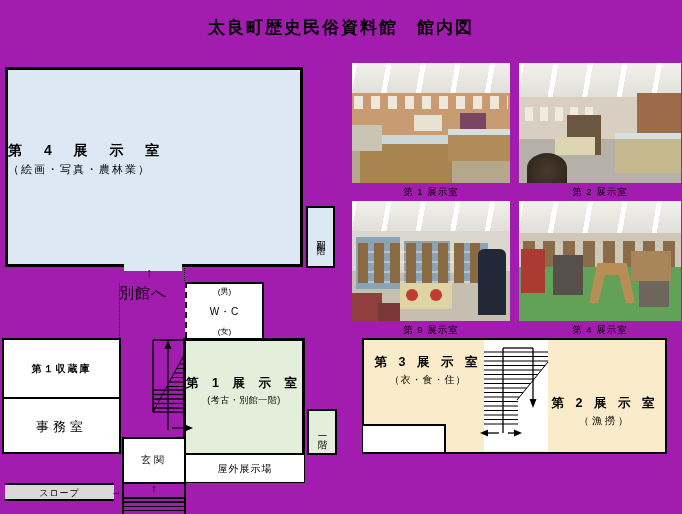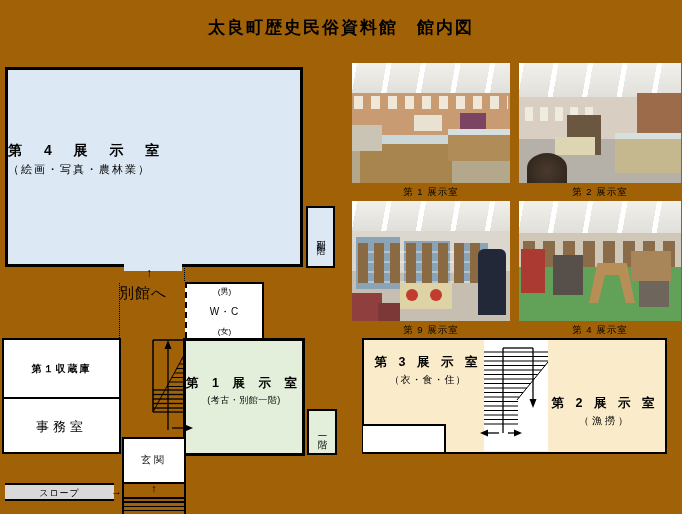--- a/index.html
+++ b/index.html
@@ -1,17 +1,17 @@
 <!DOCTYPE html>
 <html><head>
 <meta charset="utf-8">
 <style>
   html,body{margin:0;padding:0;background:#ffffff;}
   #stage{
-    position:relative;width:682px;height:514px;background:#a16207;overflow:hidden;
+    position:relative;width:682px;height:514px;background:#a21caf;overflow:hidden;
     font-family:"Liberation Sans","DejaVu Sans",sans-serif;color:#000;
   }
   .abs{position:absolute;}
   
   #title{left:0;top:16px;width:682px;font-size:17px;font-weight:bold;letter-spacing:2px;text-align:center;}
   
   #room4{left:5px;top:67px;width:298px;height:200px;background:#dce9f5;border:3px solid #000;box-sizing:border-box;}
   #room4-label{left:0;right:0;top:72px;text-align:left;}
   #room4-name{font-size:14px;font-weight:bold;letter-spacing:9px;}
   #room4-sub{font-size:11px;letter-spacing:2px;margin-top:2px;}
@@ -118,20 +118,23 @@
     <div class="lines abs"></div>
   </div>
 
   <div id="room1" class="abs">
     <div id="room1-label" class="abs">
       <div id="room1-name">第 1 展 示 室</div>
       <div id="room1-sub">(考古・別館一階)</div>
     </div>
   </div>
 
+  <div id="outdoor-box" class="abs">
+    <div class="lbl abs">屋外展示場</div>
+  </div>
 
   <div id="ichikai-box" class="abs">
     <div class="vtext">一階</div>
   </div>
 
   <svg id="stairs1" class="abs" width="46" height="100" viewBox="0 0 46 100">
     <line x1="5" y1="4" x2="5" y2="76" stroke="#000" stroke-width="1.5"></line>
     <line x1="5" y1="4" x2="38" y2="4" stroke="#000" stroke-width="1.5"></line>
     <line x1="36.5" y1="3" x2="36.5" y2="77" stroke="#000" stroke-width="3"></line>
     <line x1="5" y1="54" x2="36" y2="54" stroke="#000" stroke-width="1.3"></line>

